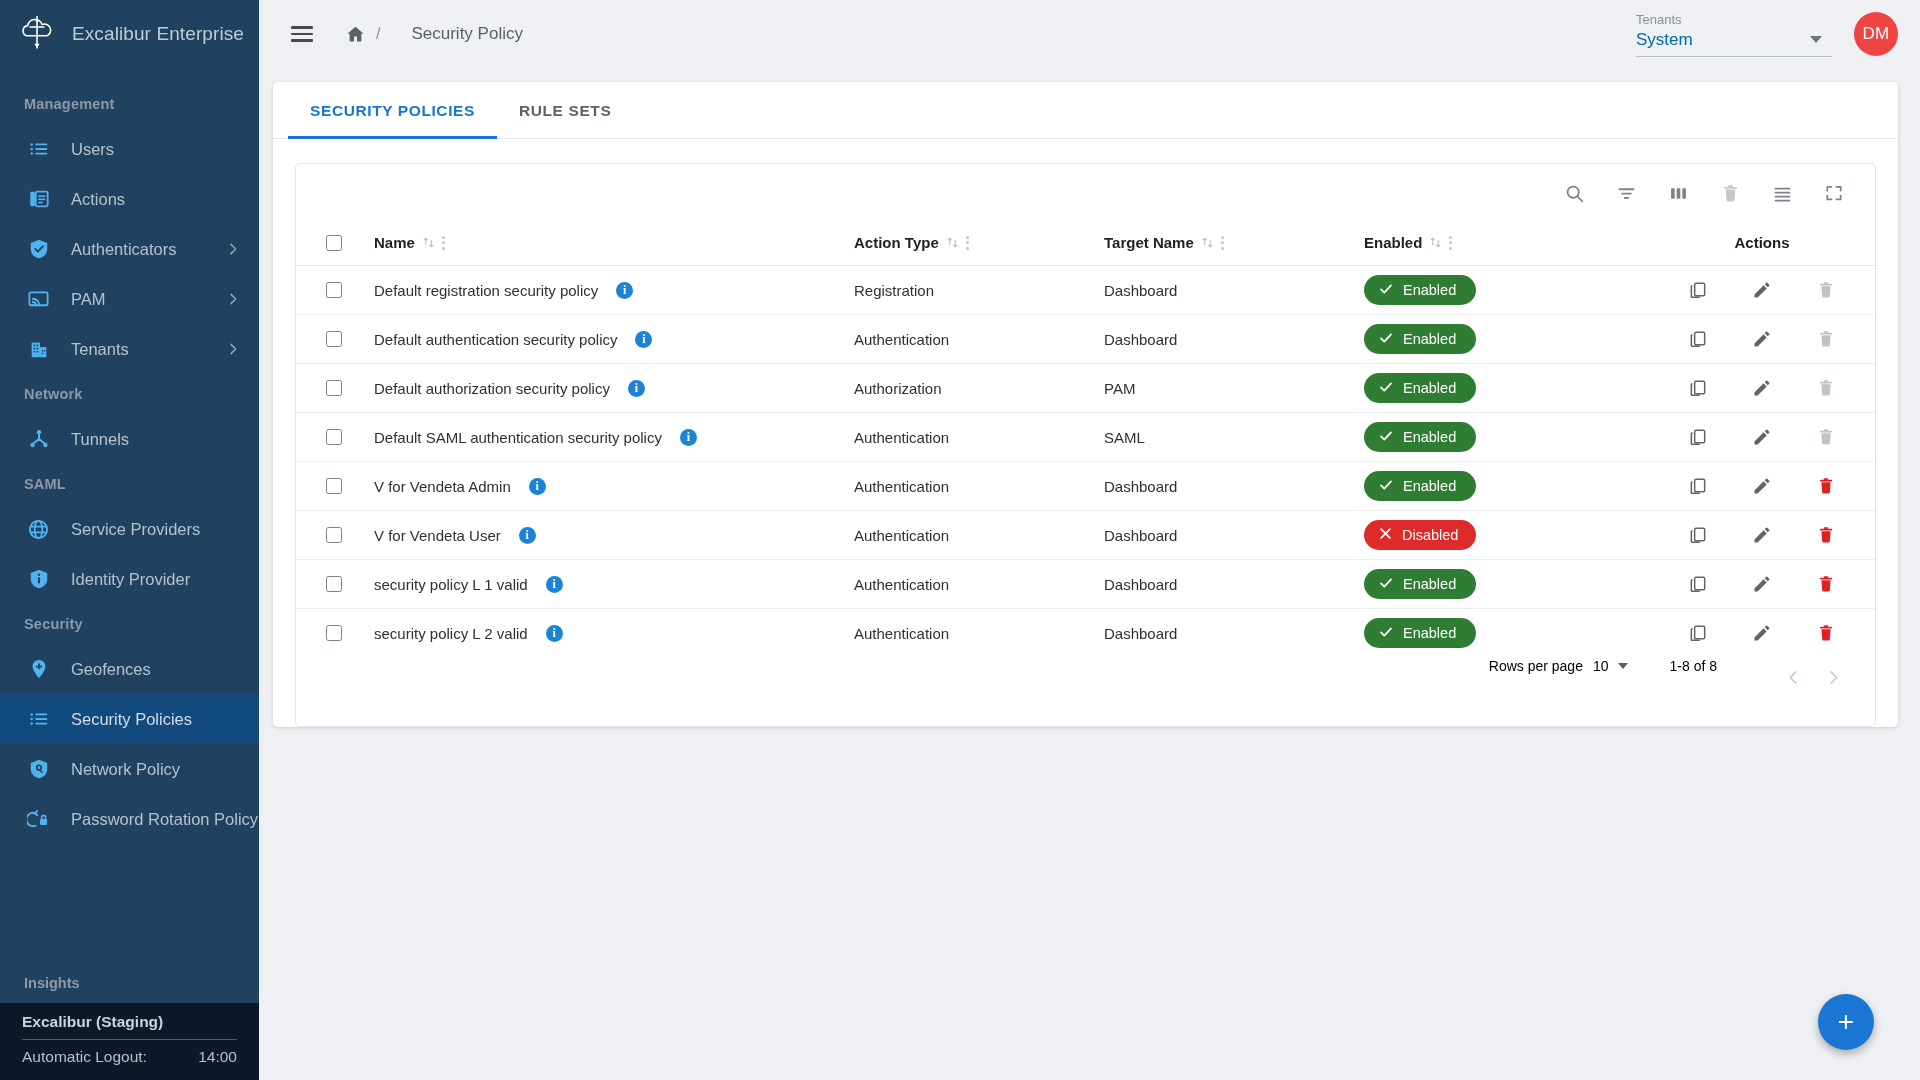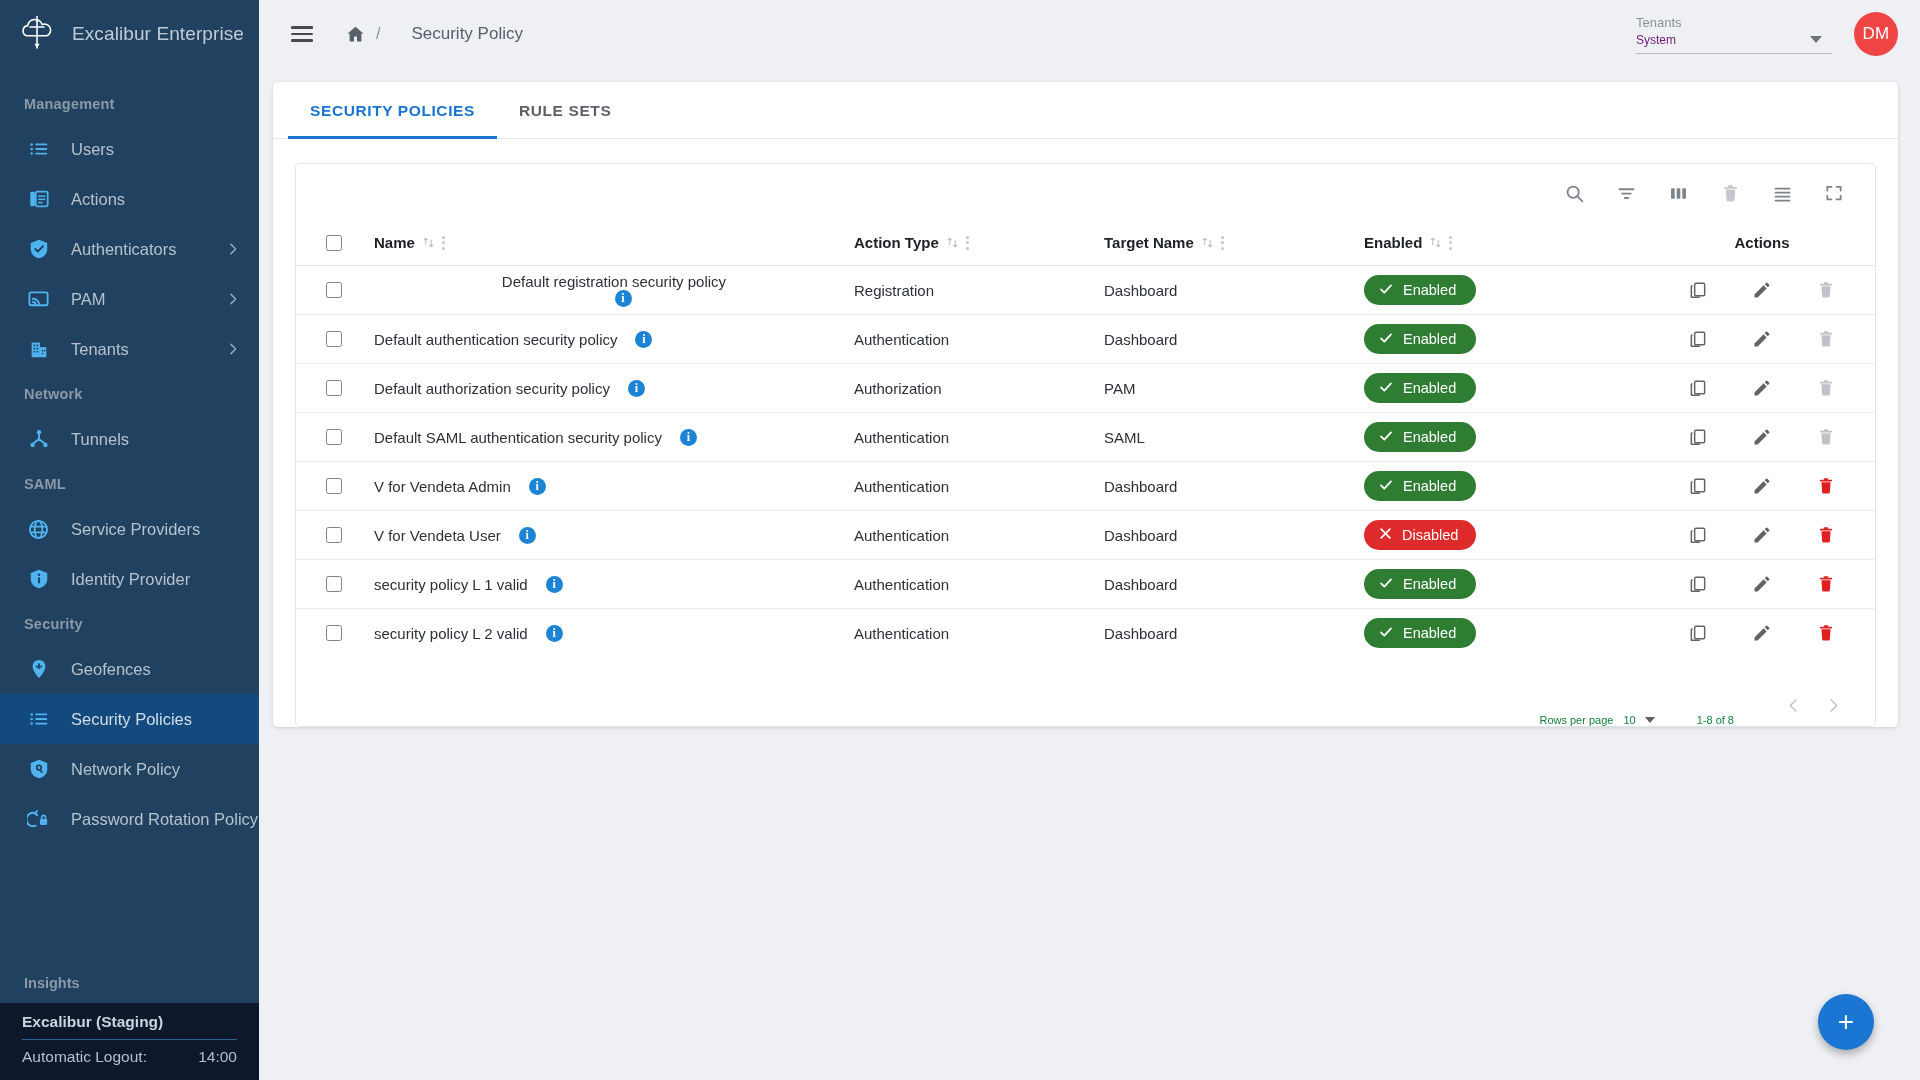--- a/index.html
+++ b/index.html
@@ -76,21 +76,21 @@
   .crumb-home { color: #58606a; display: flex; }
   .crumb-sep { color: #8a9098; font-size: 16px; }
   .crumb-text { color: #585f68; font-size: 17px; margin-left: 21px; }
   .topbar-spacer { flex: 1 1 auto; }
   .tenants-wrap { display: flex; flex-direction: column; width: 196px; margin-right: 22px; }
   .tenants-label { font-size: 13px; color: #8b9199; margin-bottom: 3px; }
   .tenants-select {
     display: flex; align-items: center; border-bottom: 1px solid #b9bec5;
     padding-bottom: 6px; cursor: pointer;
   }
-  .tenants-value { flex: 1 1 auto; font-size: 12px; color: #701a75; }
+  .tenants-value { flex: 1 1 auto; font-size: 17px; color: #0369a1; }
   .caret {
     width: 0; height: 0; border-left: 6px solid transparent;
     border-right: 6px solid transparent; border-top: 7px solid #6d737a;
     margin-right: 10px;
   }
   .avatar {
     width: 44px; height: 44px; border-radius: 50%; background: #ef4444;
     color: #fff; font-size: 17px; display: flex; align-items: center;
     justify-content: center; cursor: pointer; letter-spacing: .3px;
   }
@@ -166,30 +166,30 @@
     color: #fff; font-size: 14.5px; min-width: 112px;
   }
   .badge.on { background: #2e7d32; }
   .badge.off { background: #de2a2a; }
   .actions-cell { display: flex; align-items: center; justify-content: center; gap: 44px; }
   .act-ico { cursor: pointer; display: flex; color: #5f6469; }
   .act-ico.grey { color: #bfc3c7; }
   .act-ico.red { color: #e02020; }
 
   .pager {
-    display: flex; align-items: flex-end; justify-content: flex-end;
-    gap: 0; height: 68px; padding-right: 22px; font-size: 11px; color: #15803d;
+    display: flex; align-items: flex-start; justify-content: flex-end;
+    gap: 0; height: 68px; padding-right: 22px; font-size: 14px; color: #000000;
   }
   .pager-rpp { display: flex; align-items: center; gap: 10px; }
   .rpp-val { display: flex; align-items: center; gap: 9px; cursor: pointer; }
   .rpp-caret {
     width: 0; height: 0; border-left: 5px solid transparent;
     border-right: 5px solid transparent; border-top: 6px solid #5a5f65;
   }
-  .pager-range { margin: 0 39px 0 42px; }
+  .pager-range { margin: 0 56px 0 42px; }
   .pager-btn {
     width: 40px; height: 40px; display: flex; align-items: center;
     justify-content: center; color: #bfc4c9; cursor: pointer;
   }
 
   .fab {
     position: absolute; right: 46px; bottom: 30px;
     width: 56px; height: 56px; border-radius: 50%;
     background: #1a76d2; color: #fff; border: none; cursor: pointer;
     box-shadow: 0 4px 9px rgba(0,0,0,.3);
@@ -572,21 +572,21 @@
             </tr>
           </thead>
           <tbody id="tbody">
               <tr>
                 <td>
                   <div class="cell-pad">
                     <span class="chkbox"></span>
                   </div>
                 </td>
                 <td>
-                  <div class="name-cell" style="padding-left: 0px; flex-direction: column;">
+                  <div class="name-cell" style="padding-left: 0px;">
                     <span class="name-txt">Default registration security policy</span>
                     <span class="info-ico">i</span>
                   </div>
                 </td>
                 <td style="padding-left: 0px;">Registration</td>
                 <td style="padding-left: 0px;">Dashboard</td>
                 <td><span class="badge on">
                     <span><svg width="16" height="16" viewBox="0 0 24 24" fill="none" stroke="#fff" stroke-width="2.6" stroke-linecap="round" stroke-linejoin="round">
                         <path d="M4.5 12.5l5 5 10-11"></path>
                       </svg></span>

